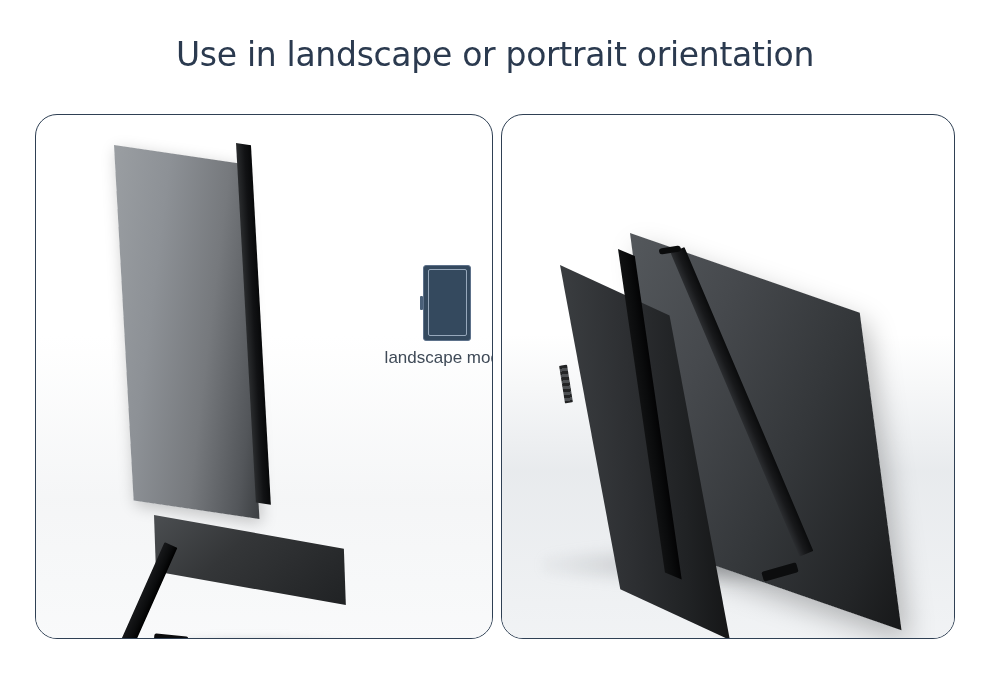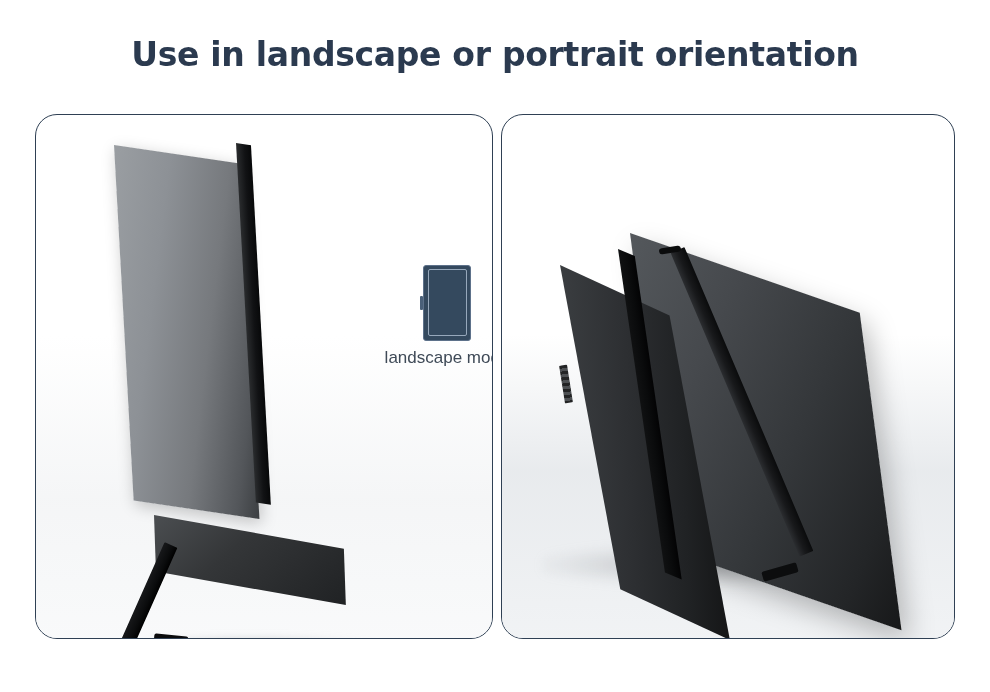--- a/index.html
+++ b/index.html
@@ -16,21 +16,21 @@
   }
 
   
   .page-title {
     position: absolute;
     left: 0;
     top: 35px;
     width: 990px;
     text-align: center;
     font-size: 33px;
-    font-weight: bold;
+    font-weight: normal;
     letter-spacing: -0.3px;
     color: #2b3a4f;
     font-family: "DejaVu Sans", sans-serif;
   }
 
   
   .card {
     position: absolute;
     top: 114px;
     height: 525px;

